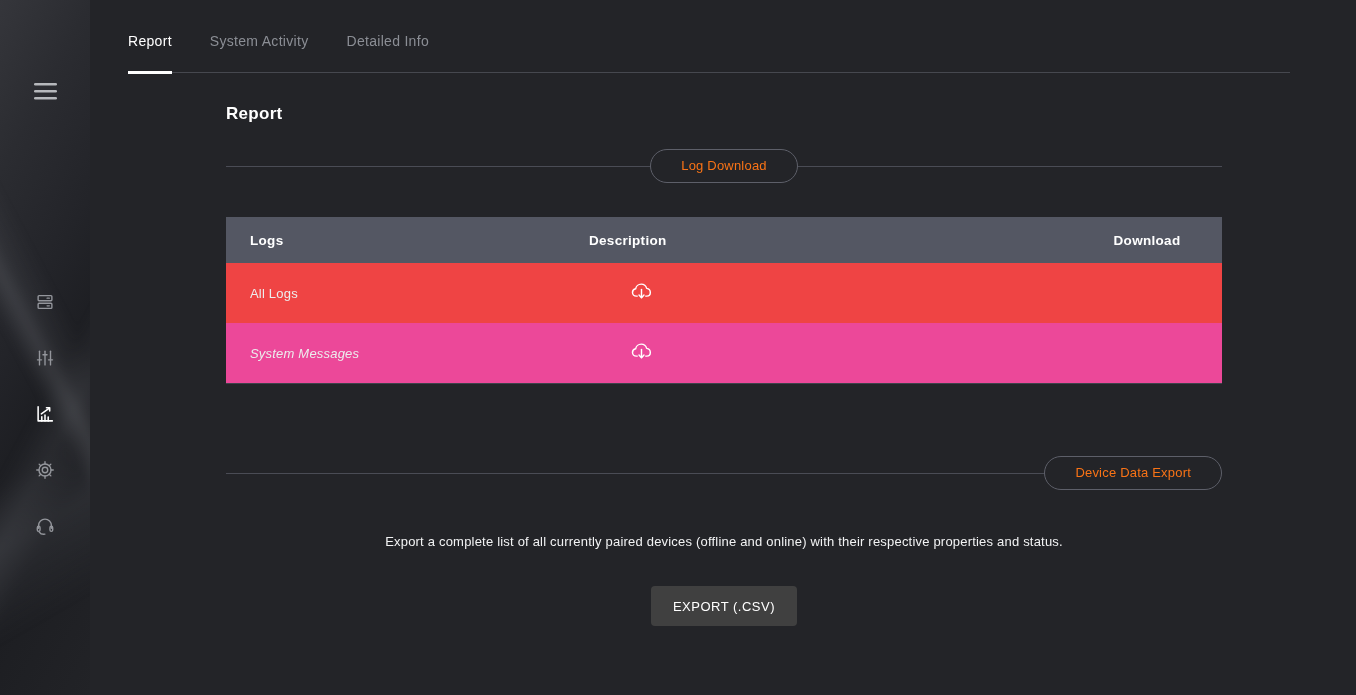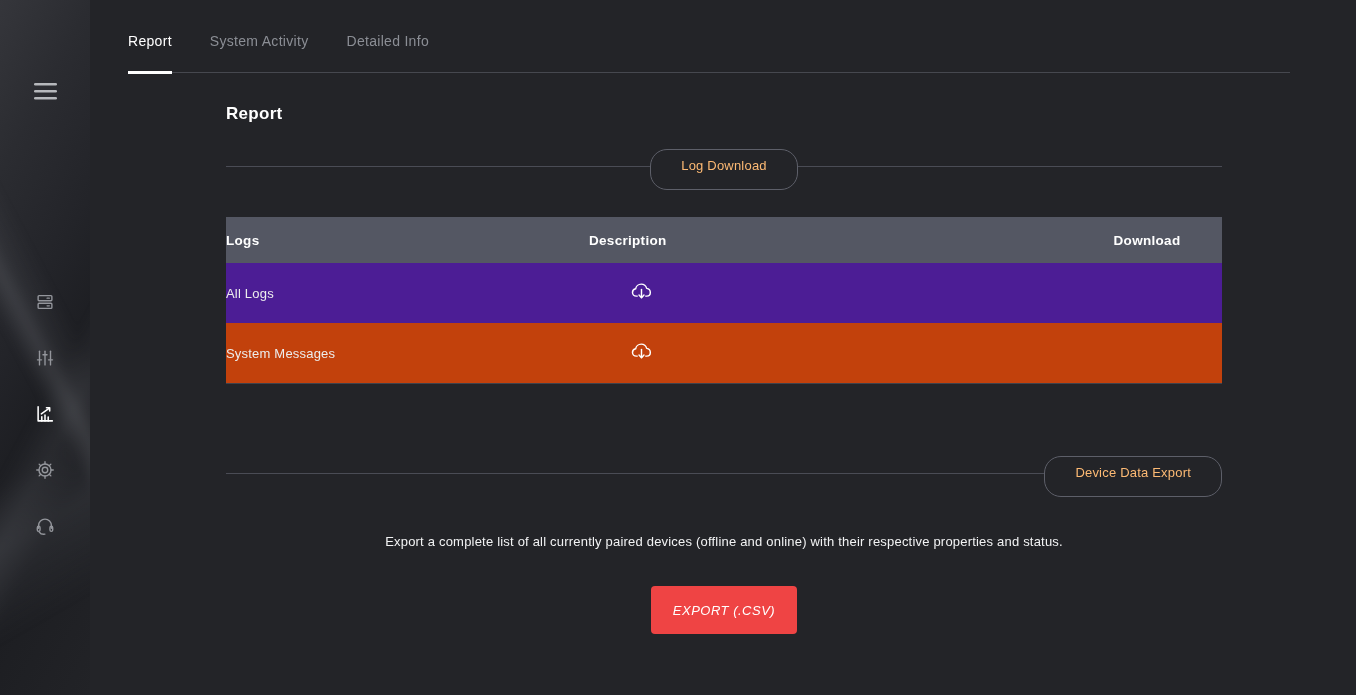--- a/index.html
+++ b/index.html
@@ -88,59 +88,58 @@
   }
   .section-divider::before {
     content: ""; position: absolute; left: 0; right: 0; top: 50%;
     height: 1px; background: #4a4c55;
   }
   .section-divider.second { margin-top: 72px; justify-content: flex-end; }
   .pill {
     position: relative; z-index: 1;
     background: #232428;
     border: 1px solid #5d5f69; border-radius: 17px;
-    height: 41px; line-height: 32px; padding: 0 30px;
-    font-size: 13px; color: #fdba74; letter-spacing: 0.2px;
+    height: 34px; line-height: 32px; padding: 0 30px;
+    font-size: 13px; color: #f97316; letter-spacing: 0.2px;
     white-space: nowrap;
   }
 
   
   .logs-table { margin-top: 34px; border-bottom: 1px solid #3f424b; }
   .thead {
     display: flex; align-items: center; height: 46px;
     background: #545763;
     font-size: 13.5px; font-weight: bold; color: #ffffff; letter-spacing: 0.3px;
   }
   .trow {
     display: flex; align-items: center; height: 60px;
     font-size: 13px; color: #eceded; letter-spacing: 0.2px;
   }
-  .trow.odd  { background: #4c1d95; }
-  .trow.even { background: #c2410c; }
-  .col1 { width: 340px; }
+  .trow.odd  { background: #ef4444; }
+  .trow.even { background: #ec4899; font-style: italic; }
+  .col1 { width: 340px; padding-left: 24px; }
   .col2 { flex: 1; padding-left: 23px; }
   .col3 { width: 150px; display: flex; justify-content: center; }
   .dl-btn {
     background: none; border: none; padding: 2px;
     color: #ffffff; cursor: pointer; display: inline-flex;
   }
 
   
   .export-desc {
     margin: 44px 0 7px 0; text-align: center;
     font-size: 13px; color: #f2f3f4; letter-spacing: 0.2px;
   }
   .btn-row { display: flex; justify-content: center; margin-top: 37px; }
   .export-btn {
-    min-width: 140px; height: 48px; padding: 0 22px;
-    background: #ef4444; color: #ffffff;
+    min-width: 140px; height: 40px; padding: 0 22px;
+    background: #404040; color: #ffffff;
     border: none; border-radius: 4px;
     font-family: inherit; font-size: 13px; letter-spacing: 0.5px;
     cursor: pointer;
-    font-style: italic;
   }
 </style>
 </head>
 <body>
 
 <div class="app">
 
   <aside class="sidebar">
     <button class="hamburger">
       <span>

